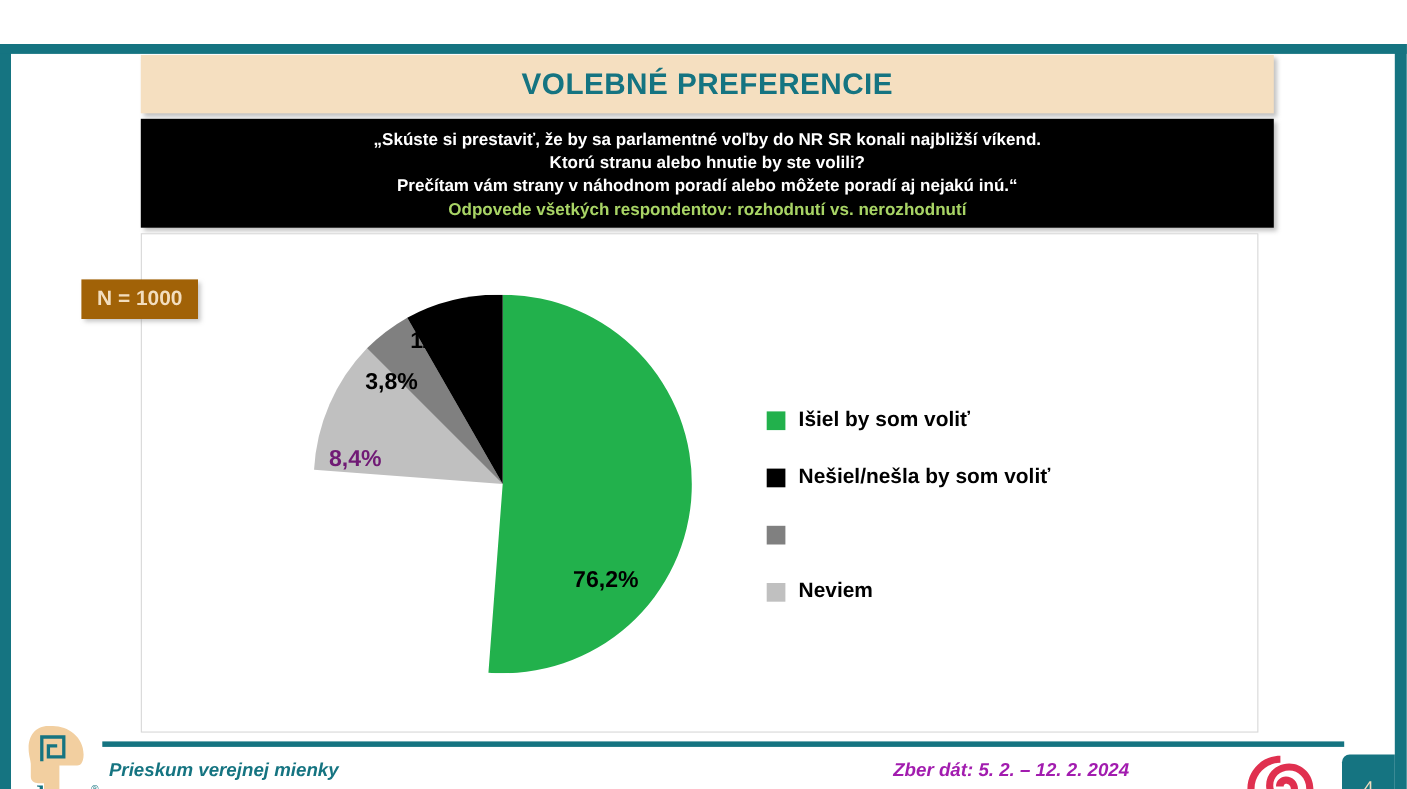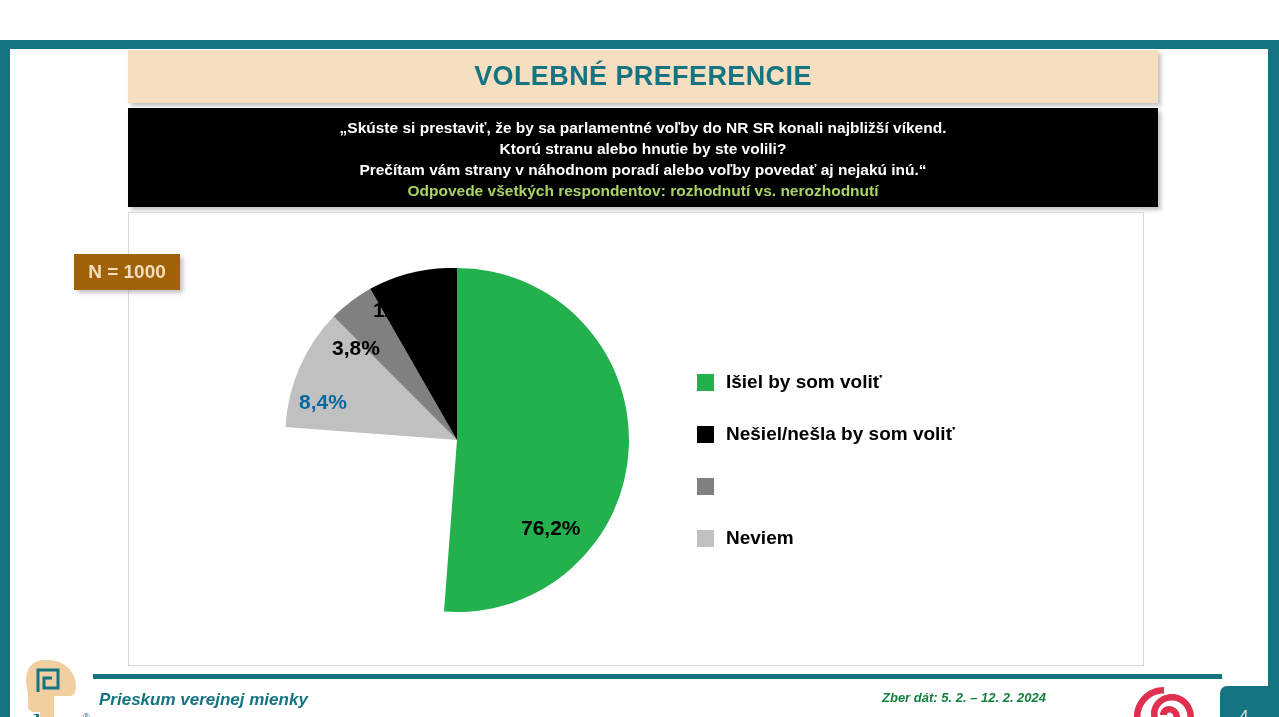--- a/index.html
+++ b/index.html
@@ -131,21 +131,21 @@
   .pie-wrap svg { display: block; }
 
   .pie-label {
     position: absolute;
     font-size: 21px;
     font-weight: bold;
     white-space: nowrap;
     text-align: right;
   }
   .lbl-green { left: 521px; top: 476px; color: #000000; }
-  .lbl-black { left: 299px; top: 350px; color: #0369a1; }
+  .lbl-black { left: 299px; top: 366px; color: #701a75; }
   .lbl-dgray { left: 332px; top: 296px; color: #000000; }
   .lbl-lgray { left: 373px; top: 258px; color: #000000; }
 
   
   .legend {
     position: absolute;
     left: 697px;
     top: 316px;
   }
   .legend-row {
@@ -180,24 +180,24 @@
     position: absolute;
     left: 99px;
     top: 650px;
     color: #157481;
     font-size: 17px;
     font-weight: bold;
     font-style: italic;
   }
   .footer-right {
     position: absolute;
-    left: 882px;
+    left: 812px;
     top: 650px;
-    color: #15803d;
-    font-size: 13px;
+    color: #a21caf;
+    font-size: 17px;
     font-weight: bold;
     font-style: italic;
   }
 
   
   .ako-logo {
     position: absolute;
     left: 14px;
     top: 616px;
     width: 86px;
@@ -225,21 +225,21 @@
   <div class="frame-edge frame-top"></div>
   <div class="frame-edge frame-bottom"></div>
 
   <div class="title-bar">
     <div class="title-text">VOLEBNÉ PREFERENCIE</div>
   </div>
 
   <div class="question-band">
     <div class="q-line">„Skúste si prestaviť, že by sa parlamentné voľby do NR SR konali najbližší víkend.</div>
     <div class="q-line">Ktorú stranu alebo hnutie by ste volili?</div>
-    <div class="q-line">Prečítam vám strany v náhodnom poradí alebo voľby povedať aj nejakú inú.“</div>
+    <div class="q-line">Prečítam vám strany v náhodnom poradí alebo môžete poradí aj nejakú inú.“</div>
     <div class="q-line highlight">Odpovede všetkých respondentov: rozhodnutí vs. nerozhodnutí</div>
   </div>
 
   <div class="chart-panel"></div>
 
   <div class="n-badge">N = 1000</div>
 
   <div class="pie-wrap">
     <svg width="344" height="344" viewBox="0 0 344 344">
 

